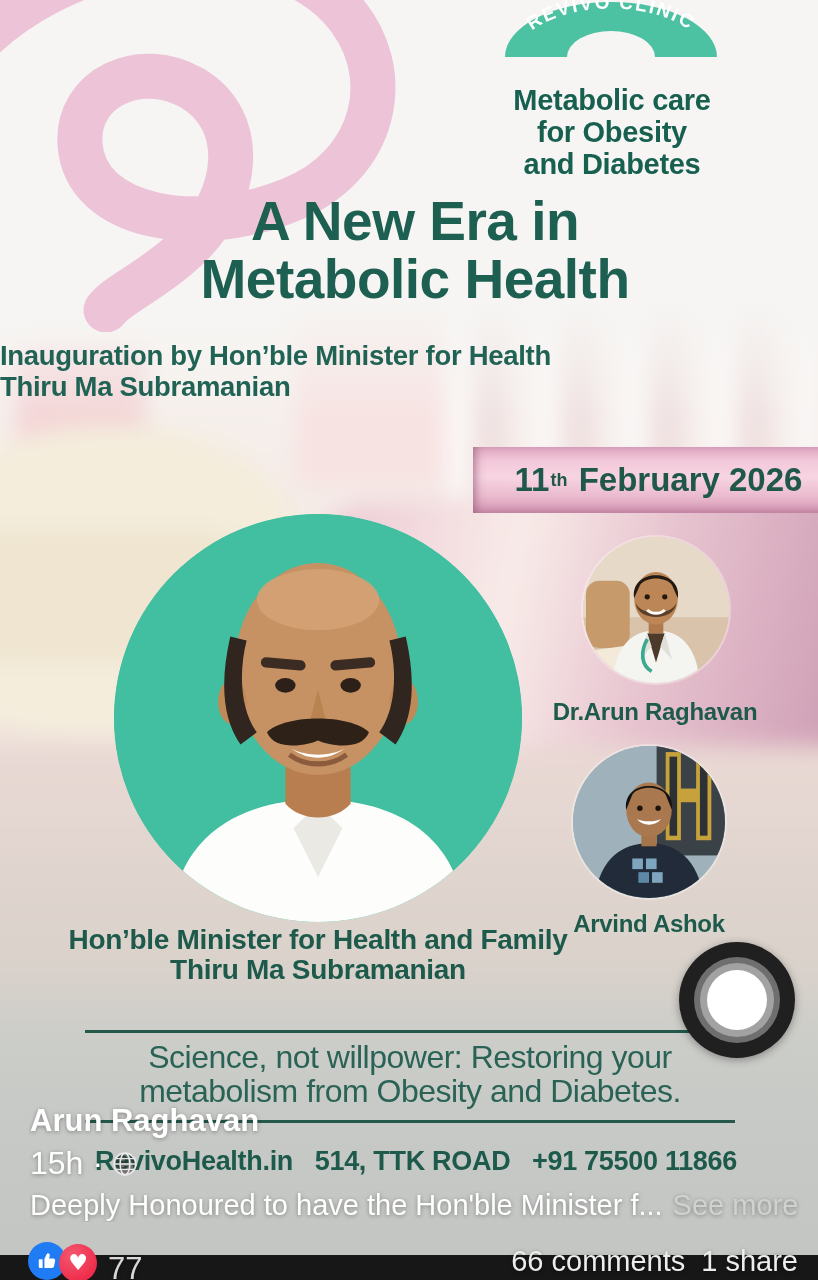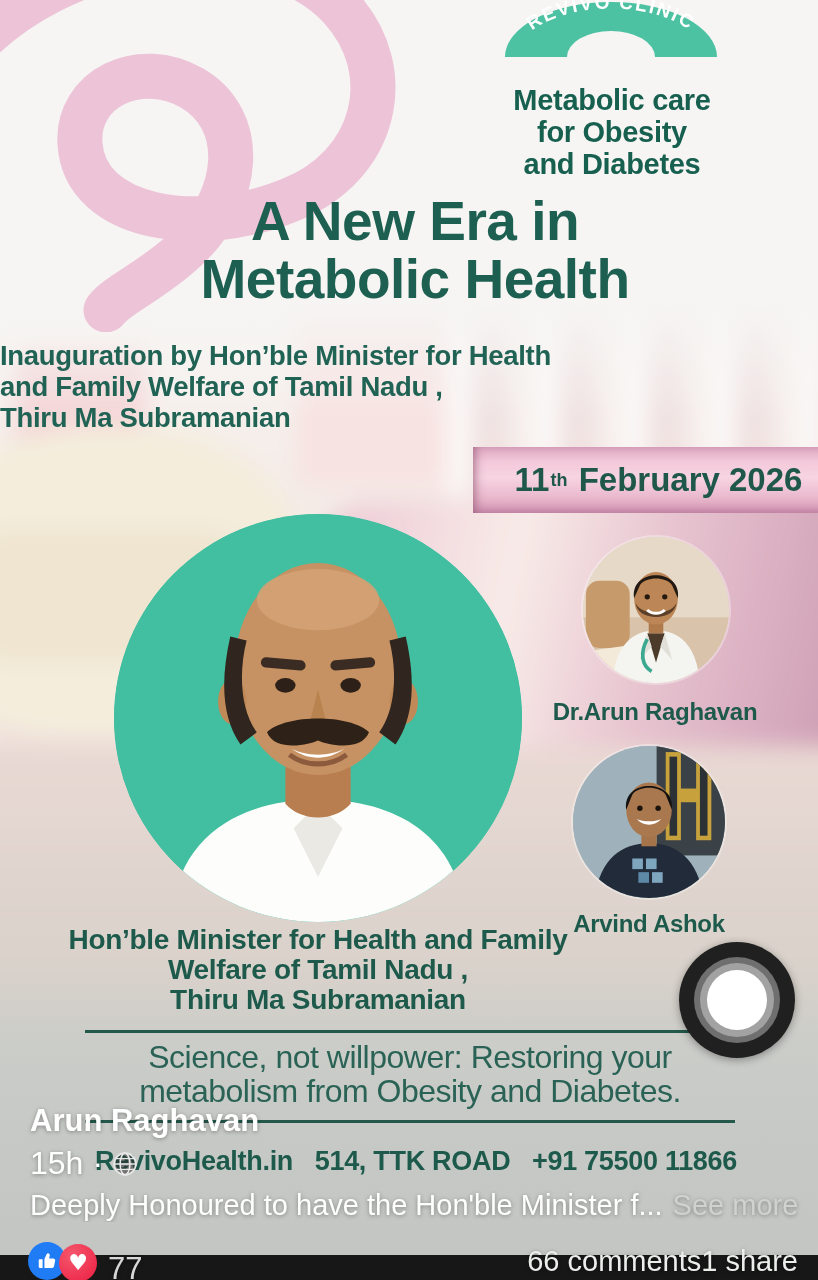--- a/index.html
+++ b/index.html
@@ -72,21 +72,21 @@
   .fb-author{left:30px;top:1103px;font-size:31px;font-weight:700;}
   .fb-meta{left:30px;top:1145px;font-size:32px;color:rgba(255,255,255,.9);display:flex;align-items:center;gap:9px;}
   .fb-post{left:30px;top:1189px;width:775px;font-size:29px;white-space:nowrap;overflow:hidden;}
   .fb-post .see-more{color:#cfd2d0;margin-left:10px;}
   .fb-blackbar{left:0;top:1255px;width:818px;height:25px;background:#171717;}
   .fb-reaction{border-radius:50%;display:flex;align-items:center;justify-content:center;}
   .fb-like{left:28px;top:1242px;width:38px;height:38px;background:#1f7cf5;z-index:7;}
   .fb-love{left:59px;top:1244px;width:38px;height:38px;background:radial-gradient(circle at 35% 30%,#f4586e,#ec1c3f);z-index:8;}
   .fb-love .heart{color:#fff;font-size:22px;line-height:1;font-family:"DejaVu Sans",sans-serif;}
   .fb-count{left:108px;top:1243px;font-size:31px;color:rgba(250,250,250,.85);z-index:9;margin-top:8px;}
-  .fb-cs{right:20px;top:1245px;font-size:29px;color:#eceeec;display:flex;gap:0;z-index:9;}
+  .fb-cs{right:20px;top:1245px;font-size:29px;color:#eceeec;display:flex;gap:16px;z-index:9;}
 
   .z1{z-index:1}.z2{z-index:2}.z4{z-index:4}.z5{z-index:5}
 </style>
 </head>
 <body>
 
 <div id="screen">
 
   <div class="abs bg-photo">
     <div class="blur">
@@ -125,21 +125,20 @@
     <div>and Diabetes</div>
   </div>
 
   <div class="abs title z2">
     <div>A New Era in</div>
     <div>Metabolic Health</div>
   </div>
 
   <div class="abs subtitle z2">
     <div>Inauguration by Hon’ble Minister for Health</div>
-    <div>and Family Welfare of Tamil Nadu ,</div>
     <div>Thiru Ma Subramanian</div>
   </div>
 
   <div class="abs ribbon z2">
     <span>11</span>
       <sup>th</sup>
       <span>&nbsp;</span>
       <span>February 2026</span>
   </div>
 
@@ -209,21 +208,20 @@
       <path d="M35 42 C32 21 68 21 65 42 L61 32 C57 26 43 26 39 32 Z" fill="#141210"></path>
       <circle cx="44" cy="41" r="1.8" fill="#1c130c"></circle>
       <circle cx="56" cy="41" r="1.8" fill="#1c130c"></circle>
       <path d="M42 48 C46 53 54 53 58 48 C54 50 46 50 42 48 Z" fill="#ffffff"></path>
     </svg>
   </div>
   <div class="abs speaker-label label2 z2">Arvind Ashok</div>
 
   <div class="abs caption z2">
     <div>Hon’ble Minister for Health and Family</div>
-    <div>Welfare of Tamil Nadu ,</div>
     <div>Thiru Ma Subramanian</div>
   </div>
 
   <div class="abs divider div1 z2"></div>
 
   <div class="abs quote z2">
     <div>Science, not willpower: Restoring your</div>
     <div>metabolism from Obesity and Diabetes.</div>
   </div>
 

